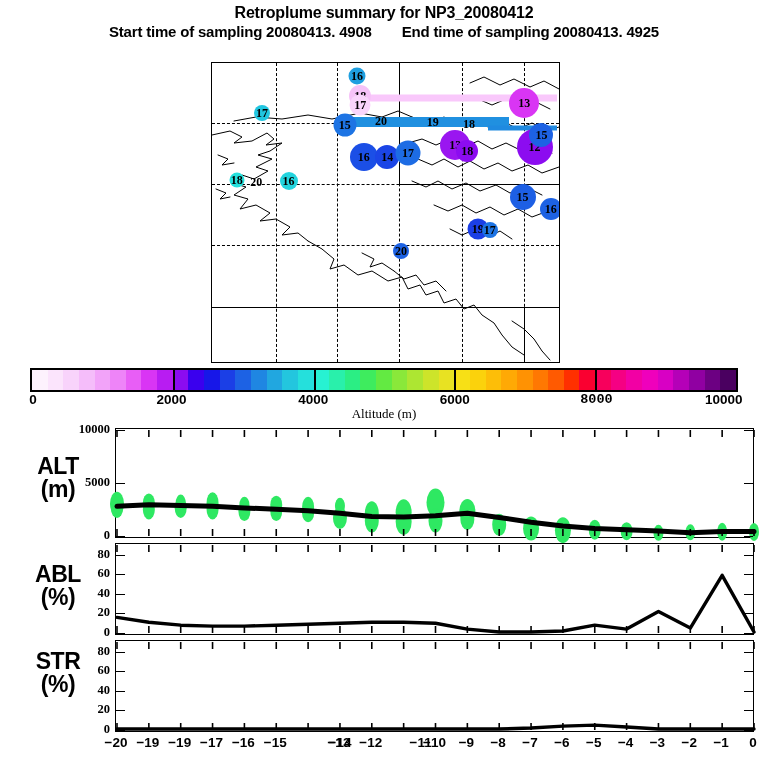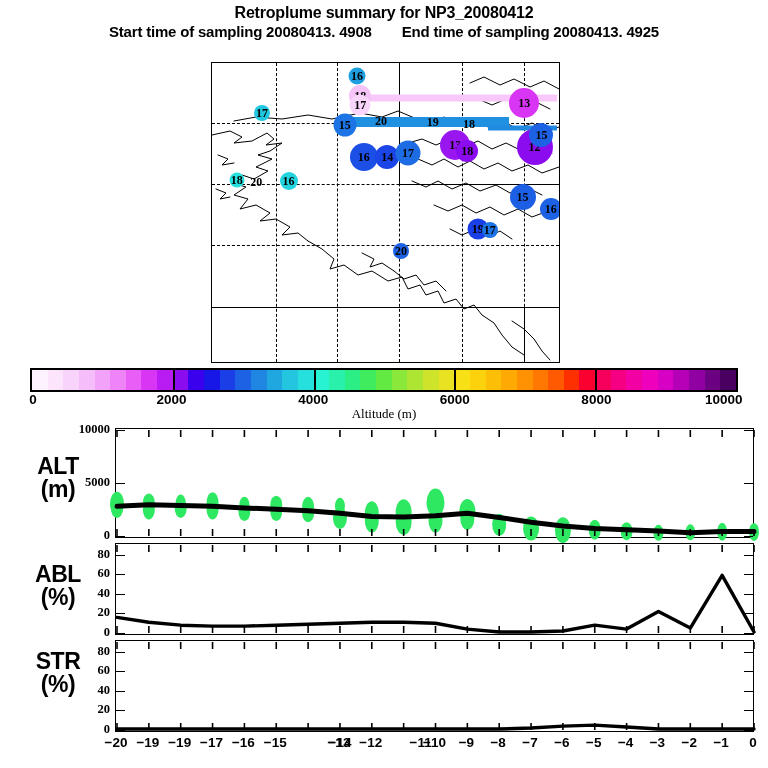--- a/index.html
+++ b/index.html
@@ -220,21 +220,21 @@
       <div class="cbar-sep" style="left: 20%;"></div>
       <div class="cbar-sep" style="left: 40%;"></div>
       <div class="cbar-sep" style="left: 60%;"></div>
       <div class="cbar-sep" style="left: 80%;"></div>
     </div>
   <div class="cbar-ticks" id="cbar-ticks">
       <div class="cbar-tl" style="left: 0%; transform: translateX(-10%);">0</div>
       <div class="cbar-tl" style="left: 20%;">2000</div>
       <div class="cbar-tl" style="left: 40%;">4000</div>
       <div class="cbar-tl" style="left: 60%;">6000</div>
-      <div class="cbar-tl" style="left: 80%;">8000</div>
+      <div class="cbar-tl" style="left: 80%; font-family: Liberation Mono, monospace;">8000</div>
       <div class="cbar-tl" style="left: 100%; transform: translateX(-88%);">10000</div>
     </div>
   <div class="cbar-axis-title">Altitude (m)</div>
 
   <div class="rowlabel" style="left:8px;top:455px;width:100px;">
     <div class="l1">ALT</div>
     <div class="l2">(m)</div>
   </div>
   <div class="panel" id="panel-alt" style="top:428px;height:110px;">
       <svg width="639" height="108">

